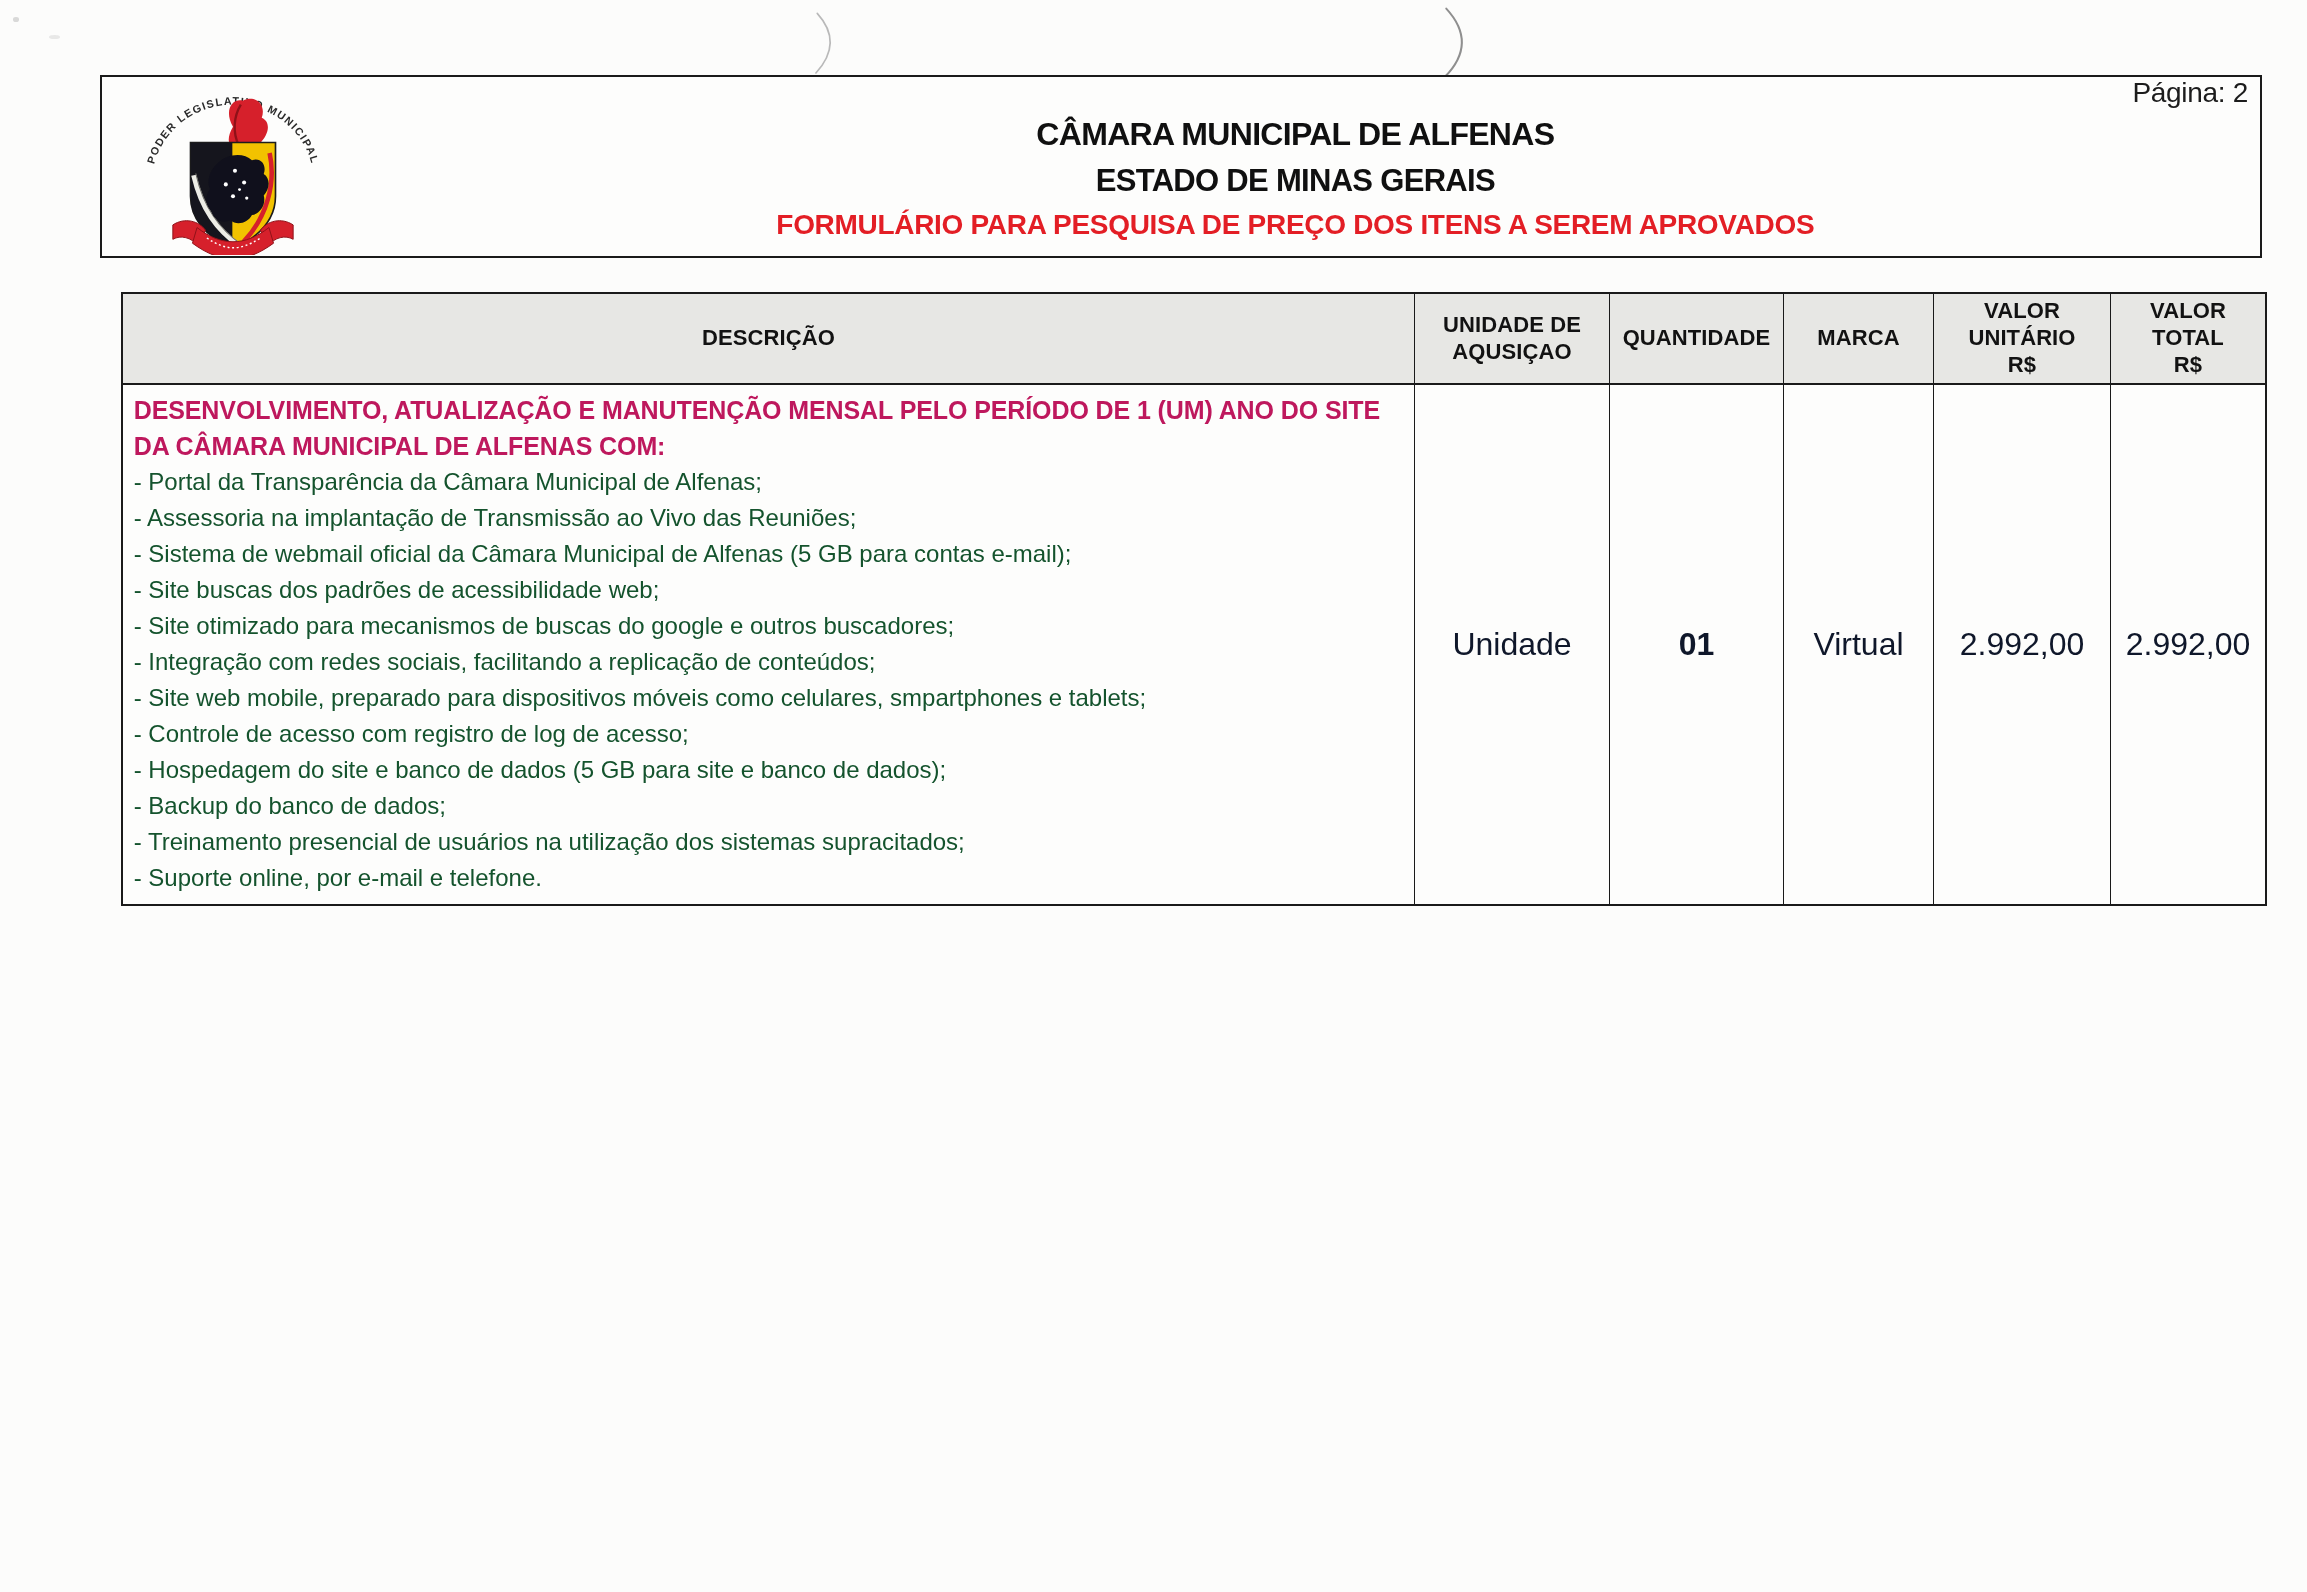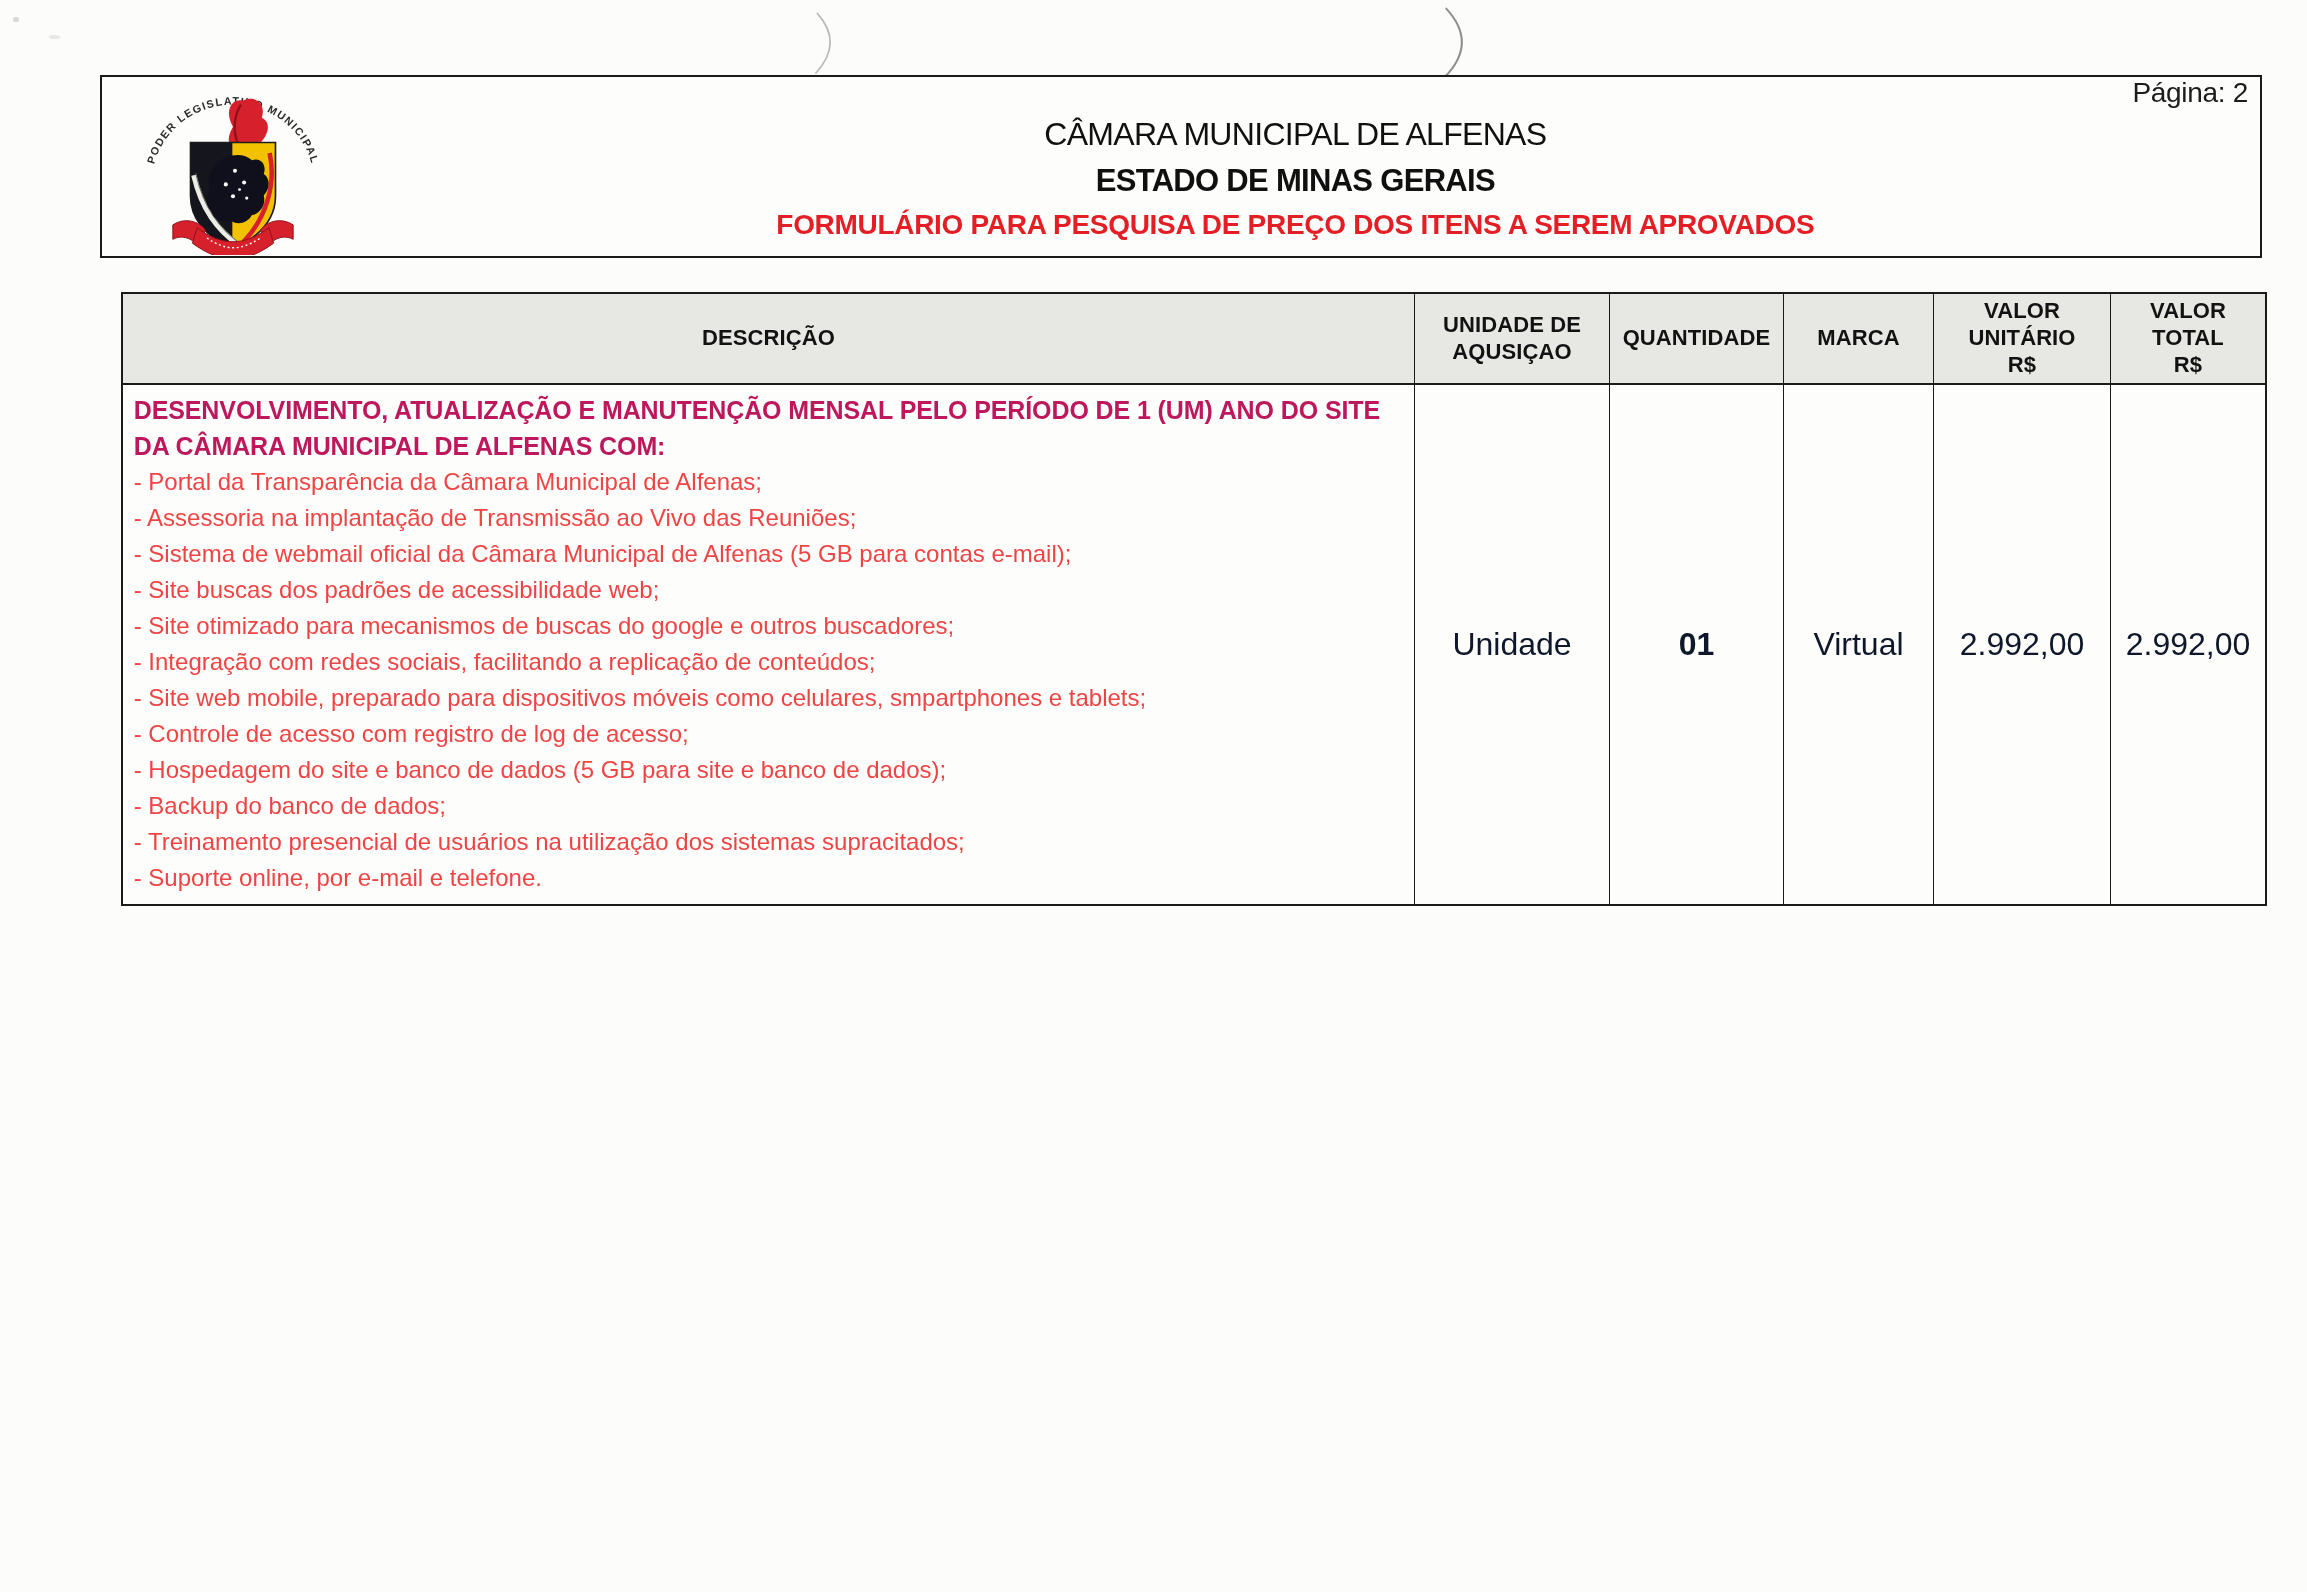--- a/index.html
+++ b/index.html
@@ -31,21 +31,21 @@
   .pagina{
     position:absolute;top:0;right:12px;
     font-size:28px;color:#1c1c1c;letter-spacing:-0.3px;
   }
   .logo{position:absolute;left:31px;top:8px;width:200px;height:170px;}
   .titles{
     position:absolute;left:234px;right:5.3px;top:39px;
     display:flex;flex-direction:column;align-items:center;gap:10px;
     text-align:center;
   }
-  .title-org{font-size:32px;font-weight:normal;letter-spacing:-0.7px;color:#101010;}
+  .title-org{font-size:32px;font-weight:bold;letter-spacing:-0.7px;color:#101010;}
   .title-state{font-size:31px;font-weight:bold;letter-spacing:-0.7px;color:#101010;}
   .title-form{font-size:28px;font-weight:bold;letter-spacing:-0.3px;color:var(--form-title-red);}
 
   
   .price-table{
     position:absolute;left:121px;top:292px;
     display:grid;
     grid-template-columns:1292px 195px 174px 150px 177px 154px;
     grid-template-rows:91px 519px;
     border:2px solid var(--border-black);
@@ -64,21 +64,21 @@
   .td{display:flex;align-items:center;justify-content:center;}
   .td .val{font-size:32px;color:#0f172a;}
   .td .val.bold{font-weight:bold;}
   .td-desc{
     display:block;padding:6.7px 13.4px 0 10.7px;
   }
   .desc-title{
     font-weight:bold;font-size:25px;line-height:36px;
     letter-spacing:-0.1px;color:#be185d;
   }
-  .desc-item{font-size:24px;line-height:36px;color:#ef4444;}
+  .desc-item{font-size:24px;line-height:36px;color:#14532d;}
 </style>
 </head>
 <body>
 
 <div class="page">
 
   <svg class="artifact" style="left:809px;top:12px;width:47px;height:63px;" viewBox="0 0 70 95">
     <path d="M 12 2 Q 52 46 10 92" fill="none" stroke="#b9b9b9" stroke-width="2.5" stroke-linecap="round"></path>
   </svg>
   <svg class="artifact" style="left:1437px;top:6.7px;width:53px;height:72px;" viewBox="0 0 80 108">

